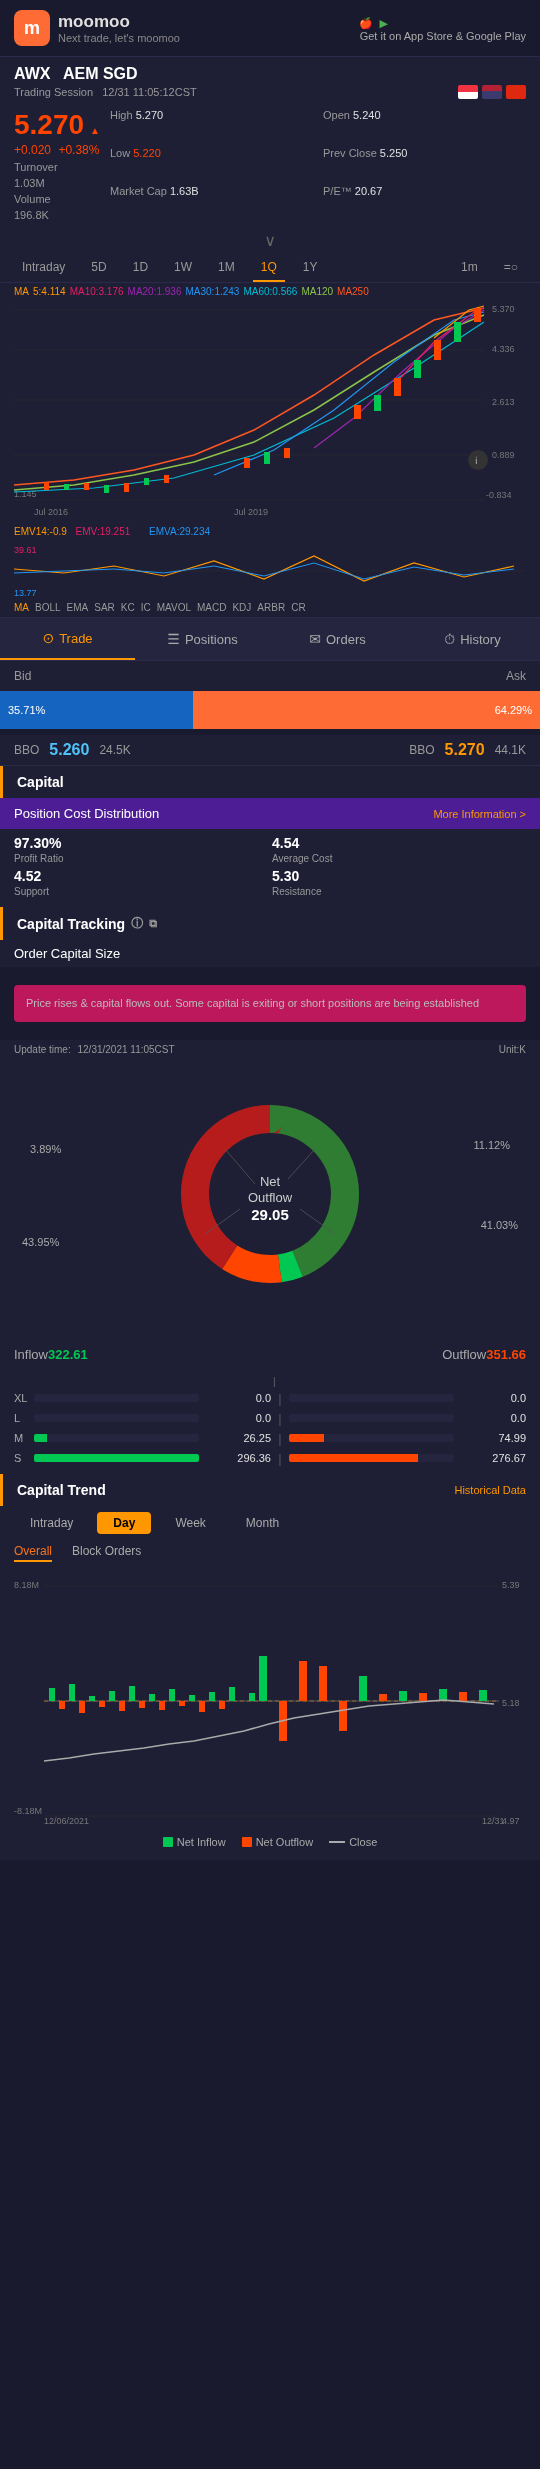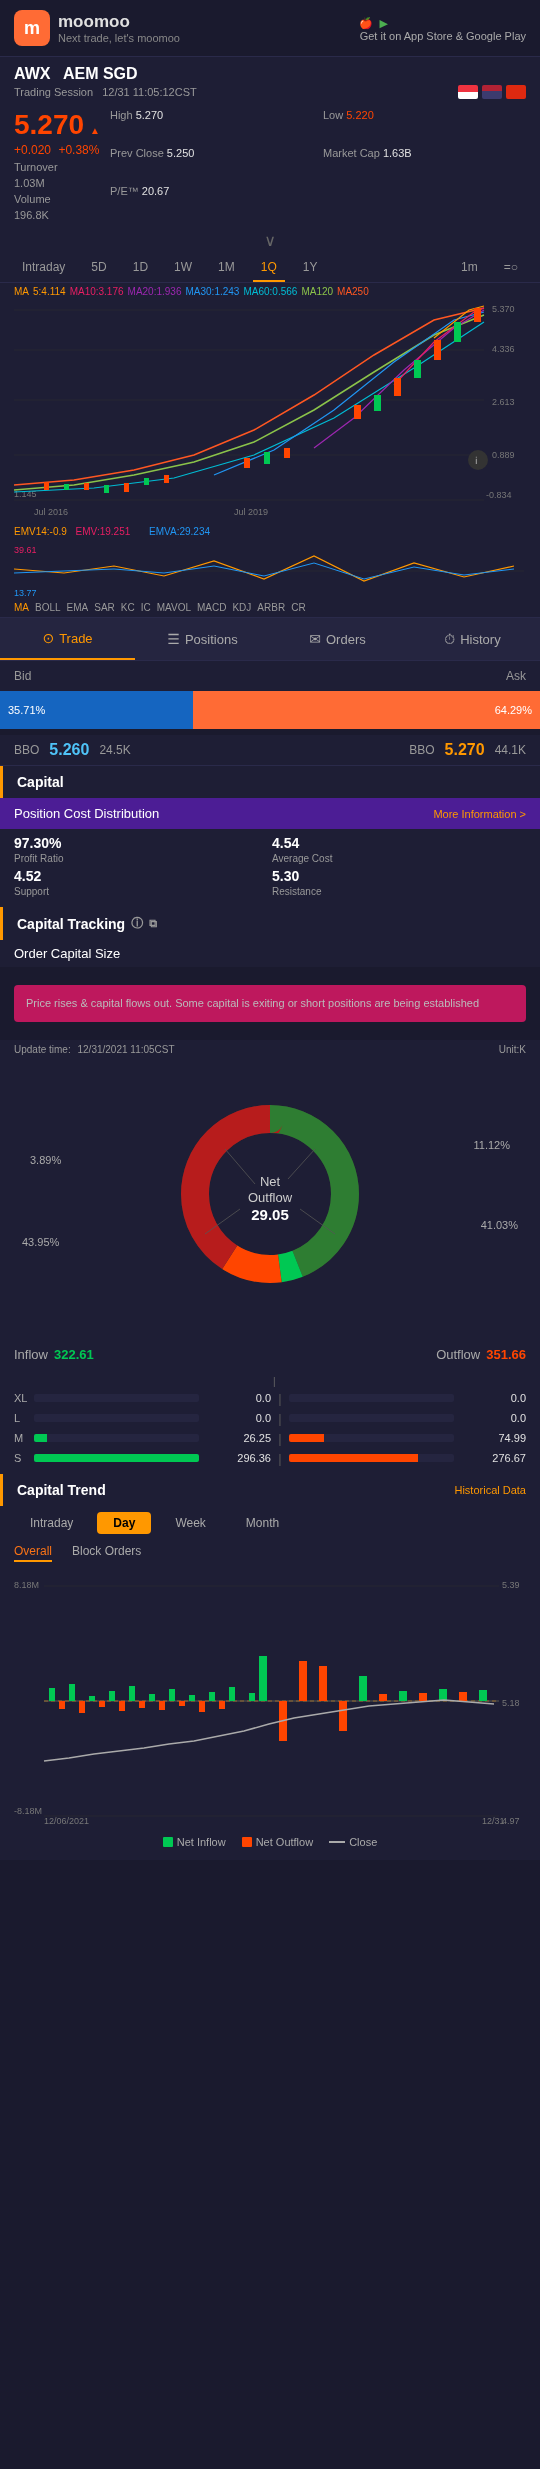--- a/index.html
+++ b/index.html
@@ -267,21 +267,21 @@
       height: 280px;
     }
 
     
     .flow-row {
       background: #1e1e35;
       display: flex;
       padding: 8px 14px;
       justify-content: space-between;
     }
-    .flow-item { display: flex; gap: 6px; align-items: center; font-size: 13px; }
+    .flow-item { display: flex; align-items: center; font-size: 13px; }
     .flow-label { color: #aaa; }
     .flow-val { font-weight: 700; }
     .flow-val.green { color: #00c853; }
     .flow-val.red { color: #ff4500; }
 
     
     .capital-trend-header {
       background: #1e1e35;
       padding: 8px 14px;
       display: flex;
@@ -397,20 +397,24 @@
       <span>Volume</span>
     </div>
     <div class="price-meta">
       <span>196.8K</span>
     </div>
   </div>
   <div class="price-right">
     <div>
       <span class="price-label">High</span>
       <span class="price-val">5.270</span>
+    </div>
+    <div>
+      <span class="price-label">Open</span>
+      <span class="price-val">5.240</span>
     </div>
     <div>
       <span class="price-label">Low</span>
       <span class="price-val red">5.220</span>
     </div>
     <div>
       <span class="price-label">Prev Close</span>
       <span class="price-val">5.250</span>
     </div>
     <div>
@@ -617,21 +621,21 @@
 <div class="update-time">
   <span>
     <span>Update time:</span>
     <span style="margin-left:4px;">12/31/2021 11:05CST</span>
   </span>
   <span>Unit:K</span>
 </div>
 
 <div class="donut-container">
 
-  <div style="position:absolute; left:30px; top:95px; font-size:11px; color:#aaa;">3.89%</div>
+  <div style="position:absolute; left:30px; top:84px; font-size:11px; color:#aaa;">3.89%</div>
   <div style="position:absolute; right:30px; top:80px; font-size:11px; color:#aaa;">11.12%</div>
   <div style="position:absolute; left:22px; top:177px; font-size:11px; color:#aaa;">43.95%</div>
   <div style="position:absolute; right:22px; top:160px; font-size:11px; color:#aaa;">41.03%</div>
 
   <svg width="200" height="200" viewBox="0 0 200 200">
 
     <circle cx="100" cy="100" r="75" fill="none" stroke="#333" stroke-width="28"></circle>
 
     <circle cx="100" cy="100" r="75" fill="none" stroke="#2e7d32" stroke-width="28" stroke-dasharray="207 264" stroke-dashoffset="0" transform="rotate(-90 100 100)"></circle>
 

